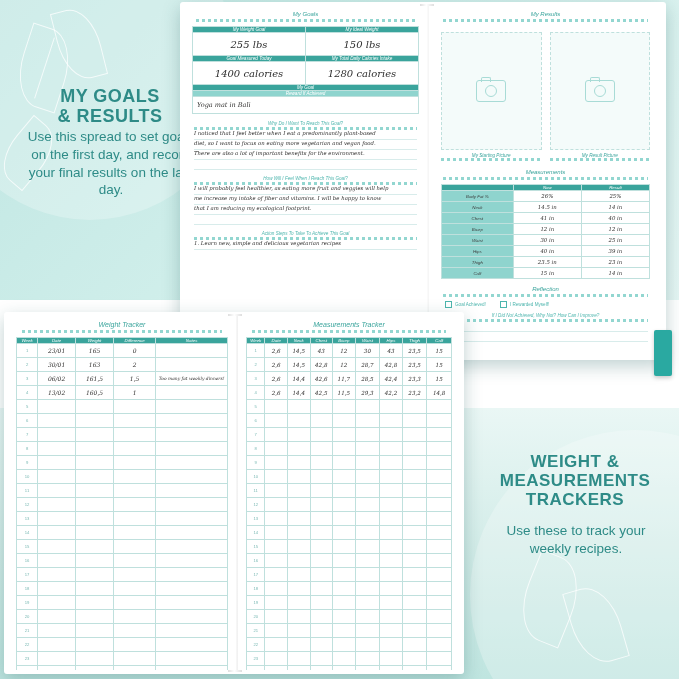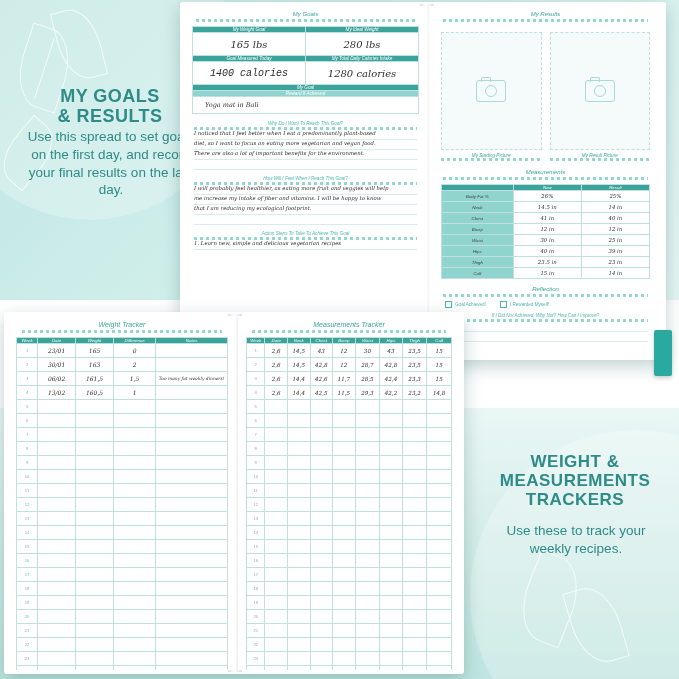--- a/index.html
+++ b/index.html
@@ -140,39 +140,39 @@
   <div class="wave-line" style="margin:2px 12px 0 12px;"></div>
 
   <div style="margin:4px 8px 0 8px;">
     <table class="tbl">
       <tbody>
           <tr>
         <td class="hdr big-goal-label">My Weight Goal</td>
         <td class="hdr big-goal-label">My Ideal Weight</td>
       </tr>
       <tr>
-        <td class="big-goal-val hand" style="height:22px;">165 lbs</td>
-        <td class="big-goal-val hand" style="height:22px;">280 lbs</td>
+        <td class="big-goal-val hand" style="height:22px;">255 lbs</td>
+        <td class="big-goal-val hand" style="height:22px;">150 lbs</td>
       </tr>
       <tr>
         <td class="hdr big-goal-label">Goal Measured Today</td>
         <td class="hdr big-goal-label">My Total Daily Calories Intake</td>
       </tr>
       <tr>
-        <td class="big-goal-val hand" style="height:22px;font-family:Liberation Mono, monospace;">1400 calories</td>
+        <td class="big-goal-val hand" style="height:22px;">1400 calories</td>
         <td class="big-goal-val hand" style="height:22px;">1280 calories</td>
       </tr>
       <tr>
         <td class="hdr big-goal-label" colspan="2">My Goal</td>
       </tr>
       <tr>
         <td colspan="2" class="hdr hdr-lite big-goal-label">Reward If Achieved</td>
       </tr>
       <tr>
-        <td colspan="2" class="hand" style="height:16px;padding-left:12px;font-size:6.5px;">Yoga mat in Bali</td>
+        <td colspan="2" class="hand" style="height:16px;padding-left:4px;font-size:6.5px;">Yoga mat in Bali</td>
       </tr>
     </tbody>
       </table>
   </div>
 
   <div style="margin:7px 10px 0 10px;">
     <div class="q-title">Why Do I Want To Reach This Goal?</div>
     <div class="wave-line" style="margin-top:1px;"></div>
     <div class="note-line hand" style="font-size:5.4px;">I noticed that I feel better when I eat a predominantly plant-based</div>
     <div class="note-line hand" style="font-size:5.4px;">diet, so I want to focus on eating more vegetarian and vegan food.</div>

